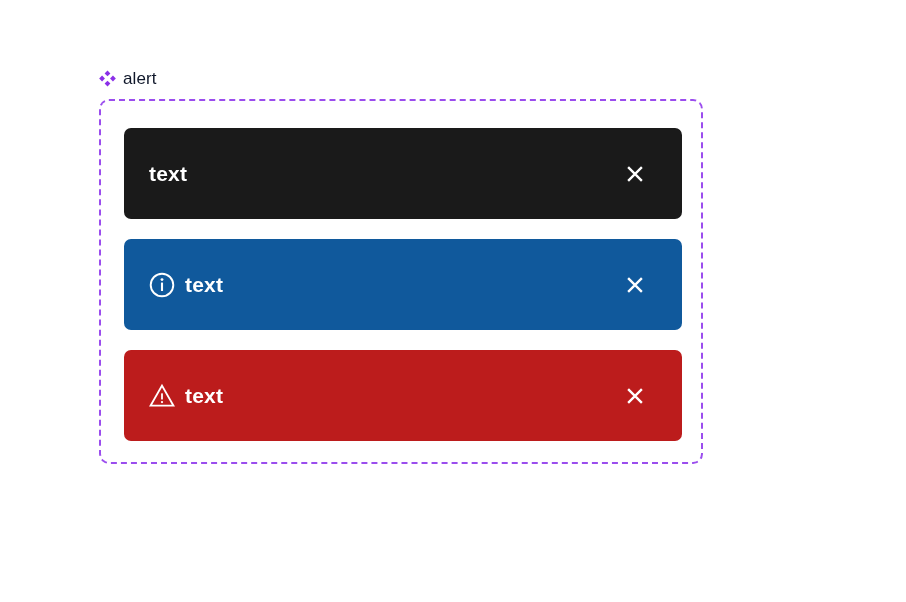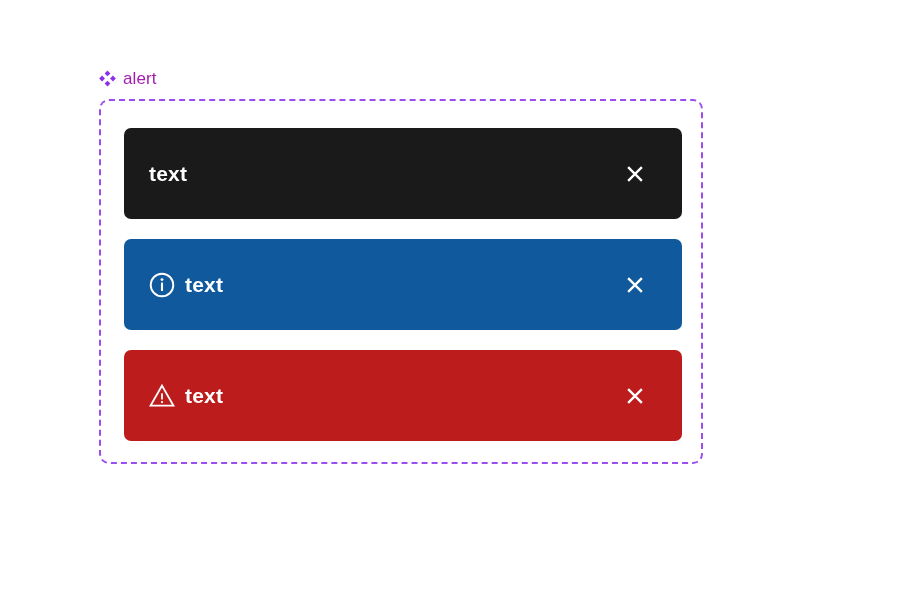--- a/index.html
+++ b/index.html
@@ -27,21 +27,21 @@
   }
   .component-label .label-icon {
     width: 17px;
     height: 17px;
     display: block;
     flex: none;
   }
   .component-label .label-text {
     font-size: 17px;
     line-height: 17px;
-    color: #a21caf;
+    color: #0f172a;
     letter-spacing: 0.1px;
     white-space: nowrap;
   }
 
   
   .dashed-frame {
     position: absolute;
     left: 99px;
     top: 99px;
     width: 604px;

